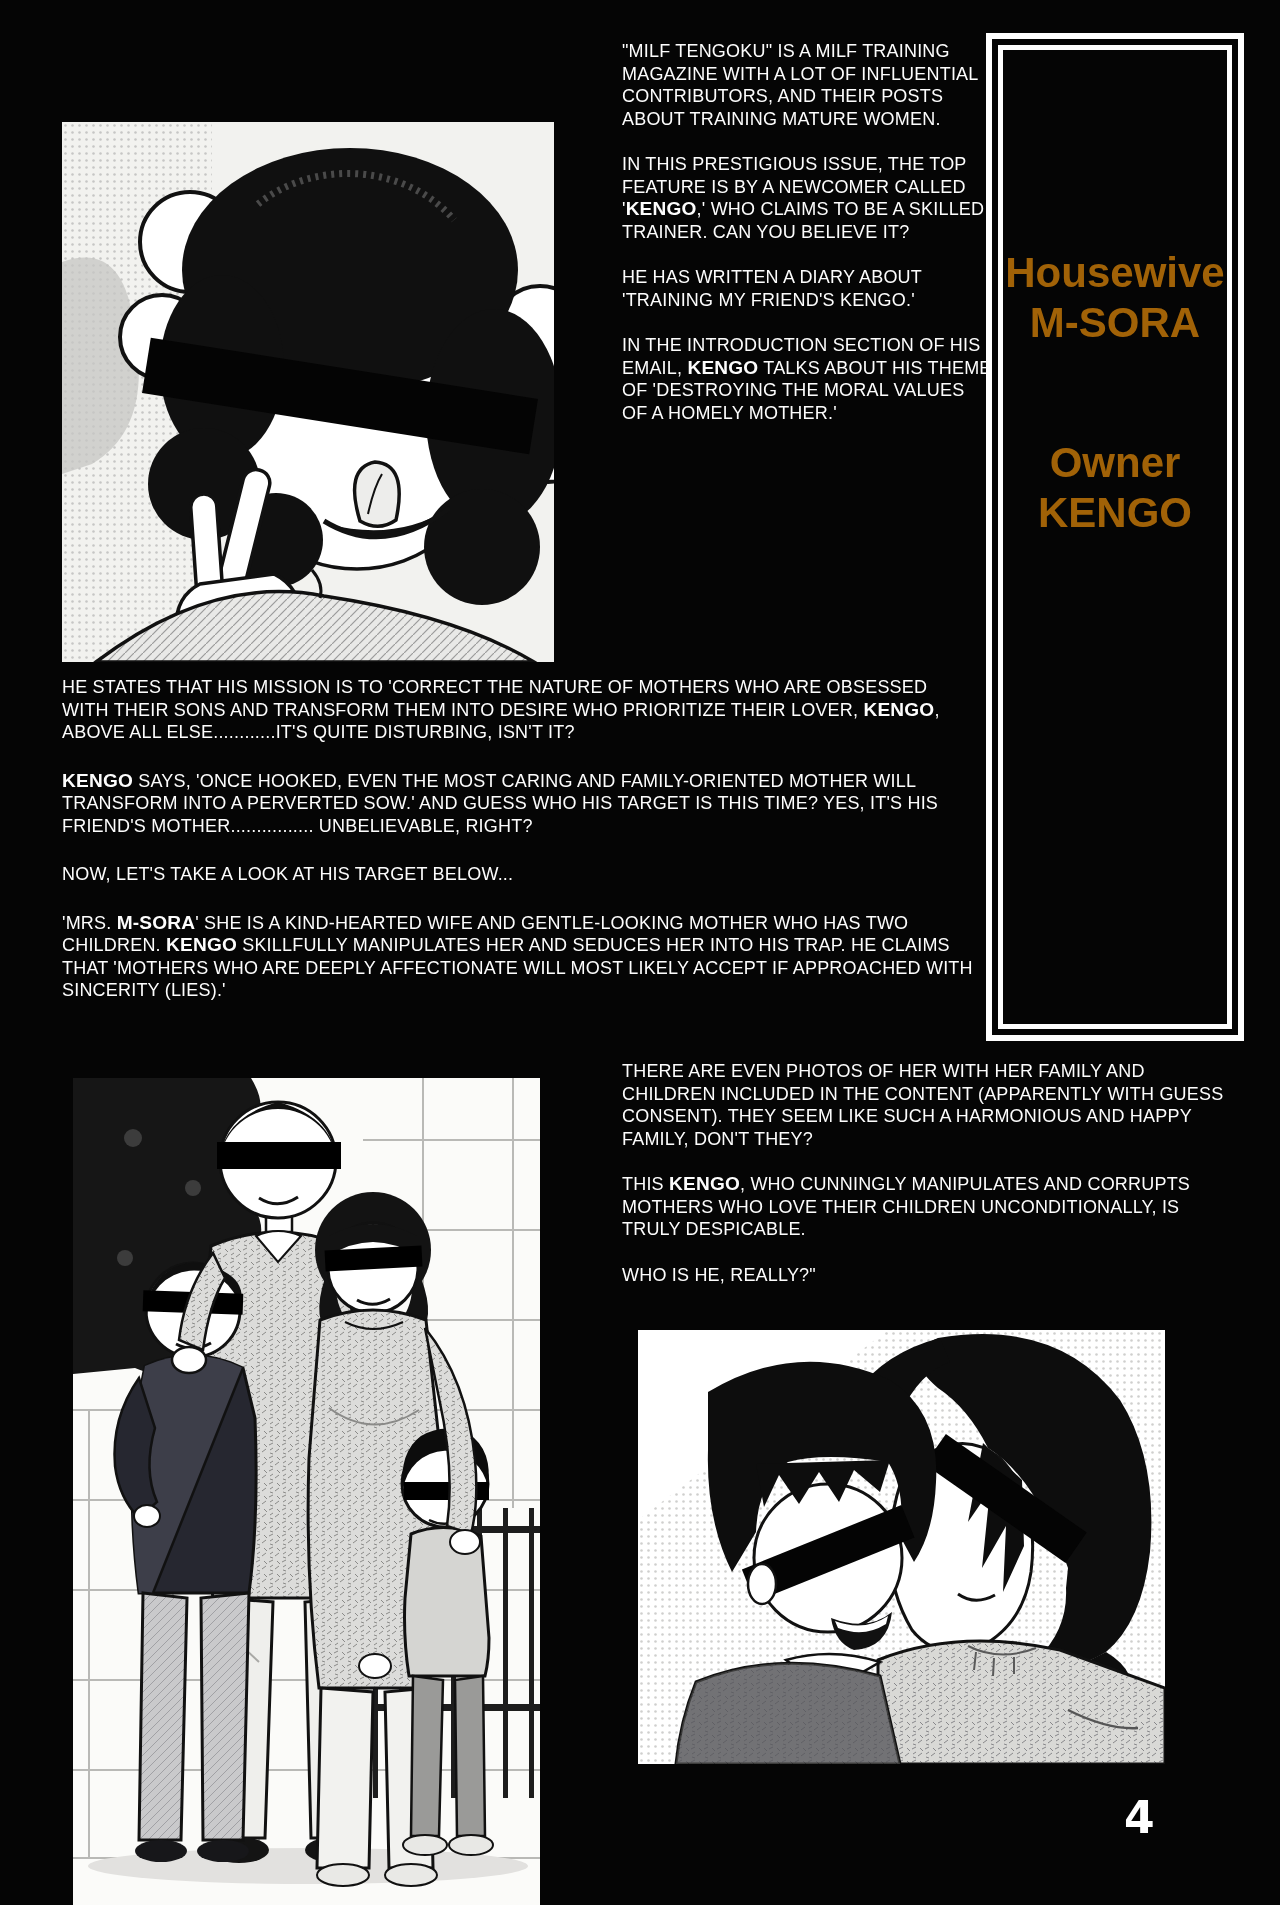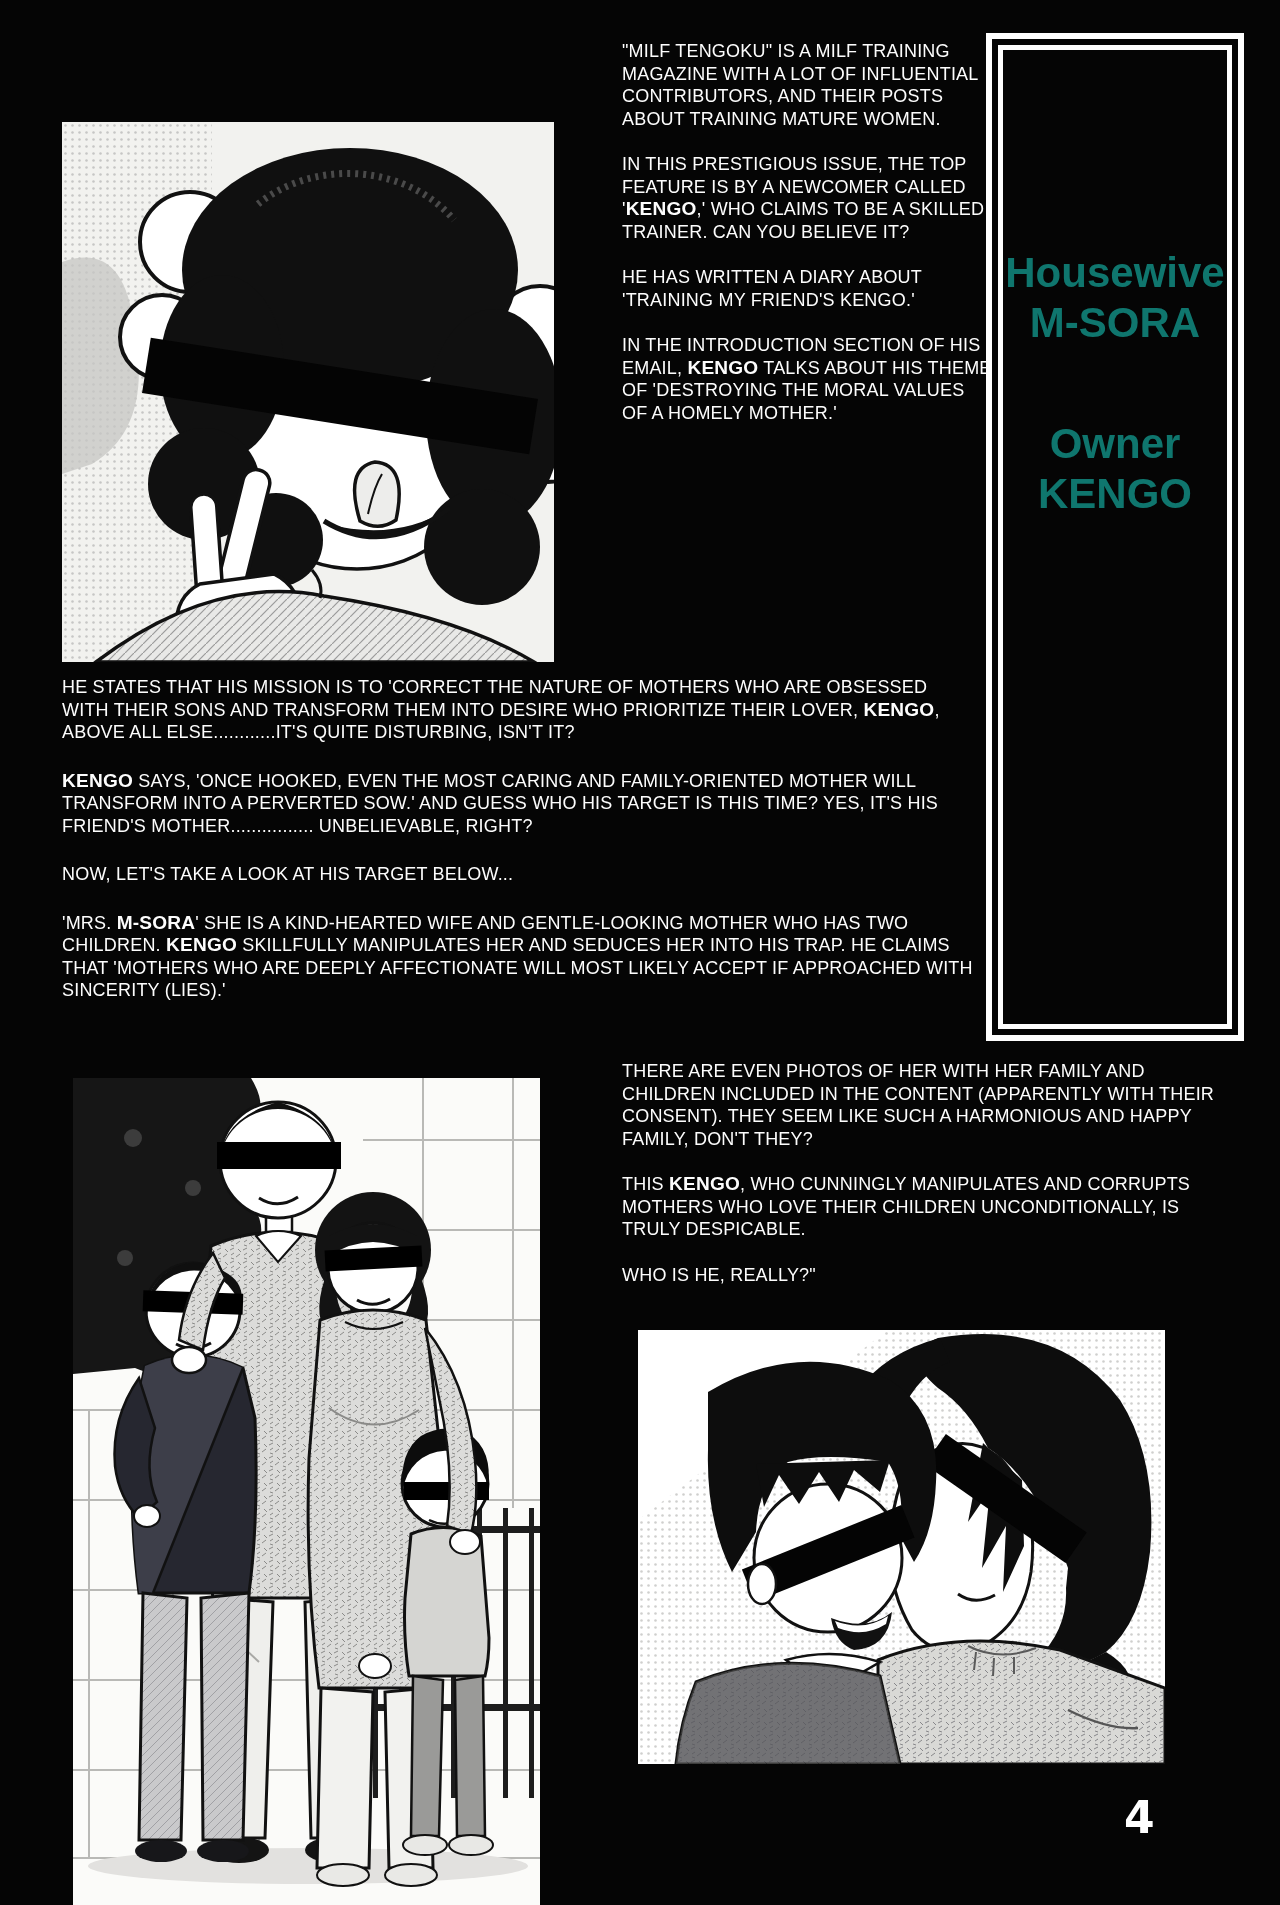--- a/index.html
+++ b/index.html
@@ -14,24 +14,24 @@
   
   .col-top{left:622px;top:40px;width:372px;}
   
   .col-mid{left:62px;top:676px;width:912px;}
   .col-mid .para{margin-bottom:26px;}
   
   .col-bot{left:622px;top:1060px;width:612px;}
   
   .side-box{left:986px;top:33px;width:258px;height:1008px;border:6px solid #fff;
             background:#050505;box-sizing:border-box;}
-  .side-box-inner{position:absolute;inset:6px;border:5px solid #fff;color:#0f766e;
+  .side-box-inner{position:absolute;inset:6px;border:5px solid #fff;color:#a16207;
                   text-align:center;font-weight:700;}
   .side-title{margin-top:198px;font-size:42px;line-height:50px;}
-  .side-owner{margin-top:71px;font-size:42px;line-height:50px;}
+  .side-owner{margin-top:90px;font-size:42px;line-height:50px;}
   
   .portrait{left:62px;top:122px;width:492px;height:540px;}
   .family{left:73px;top:1078px;width:467px;height:827px;}
   .duo{left:638px;top:1330px;width:527px;height:434px;}
   svg{display:block;}
   
   .pagenum{left:1124px;top:1792px;color:#fff;font-weight:700;font-size:44px;
            font-family:"DejaVu Sans",sans-serif;}
 </style>
 </head>
@@ -231,21 +231,21 @@
         <ellipse cx="352" cy="767" rx="22" ry="10" fill="#e8e8e5" stroke="#111" stroke-width="2"></ellipse>
         <ellipse cx="398" cy="767" rx="22" ry="10" fill="#e8e8e5" stroke="#111" stroke-width="2"></ellipse>
       </g>
 
       <path d="M352 250 Q394 302 402 382 Q406 424 398 456 L374 448 Q382 392 366 320 Z" fill="url(#knit)" stroke="#111" stroke-width="2.5"></path>
       <ellipse cx="392" cy="464" rx="15" ry="12" fill="#fff" stroke="#111" stroke-width="2"></ellipse>
     </svg>
   </div>
 
   <div class="abs comic-text col-bot">
-      <p class="para"><span>THERE ARE EVEN PHOTOS OF HER WITH HER FAMILY AND CHILDREN INCLUDED IN THE CONTENT (APPARENTLY WITH THEIR CONSENT). THEY SEEM LIKE SUCH A HARMONIOUS AND HAPPY FAMILY, DON'T THEY?</span></p>
+      <p class="para"><span>THERE ARE EVEN PHOTOS OF HER WITH HER FAMILY AND CHILDREN INCLUDED IN THE CONTENT (APPARENTLY WITH GUESS CONSENT). THEY SEEM LIKE SUCH A HARMONIOUS AND HAPPY FAMILY, DON'T THEY?</span></p>
       <p class="para"><span>THIS </span><span class="b">KENGO</span><span>, WHO CUNNINGLY MANIPULATES AND CORRUPTS MOTHERS WHO LOVE THEIR CHILDREN UNCONDITIONALLY, IS TRULY DESPICABLE.</span></p>
       <p class="para"><span>WHO IS HE, REALLY?"</span></p>
     </div>
 
   <div class="panel duo">
     <svg viewBox="0 0 527 434" width="527" height="434">
       <defs>
         <pattern id="ht2" width="7" height="7" patternUnits="userSpaceOnUse">
           <circle cx="3.5" cy="3.5" r="1.3" fill="#9f9f9d"></circle>
         </pattern>

